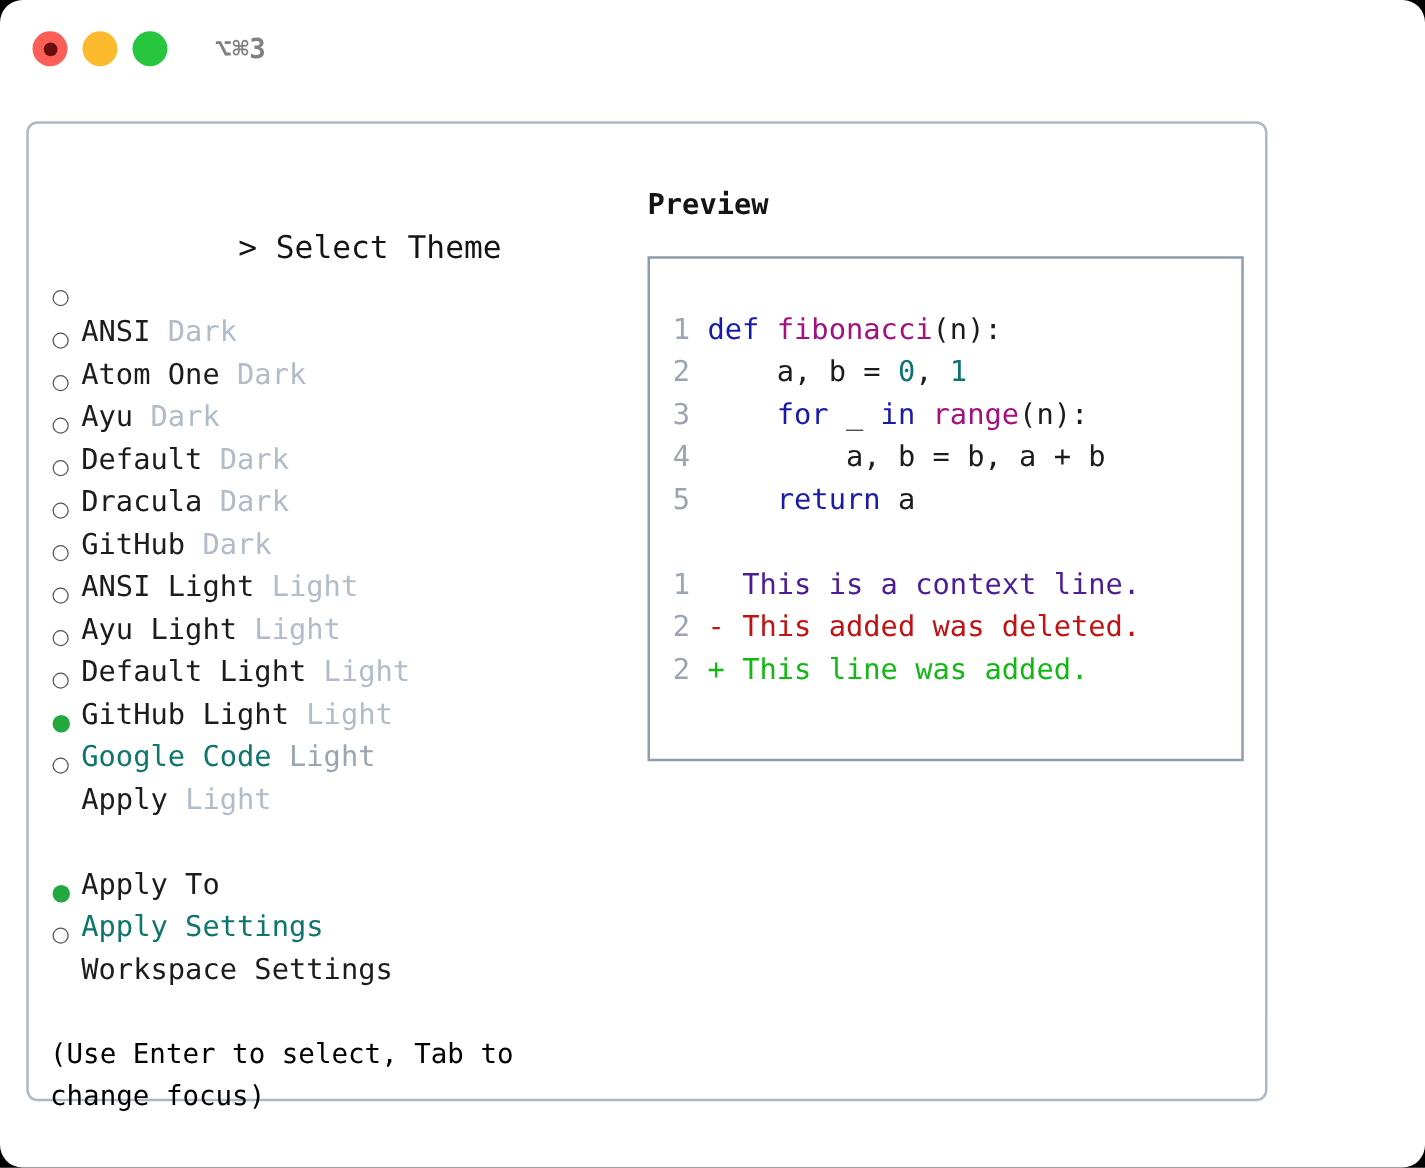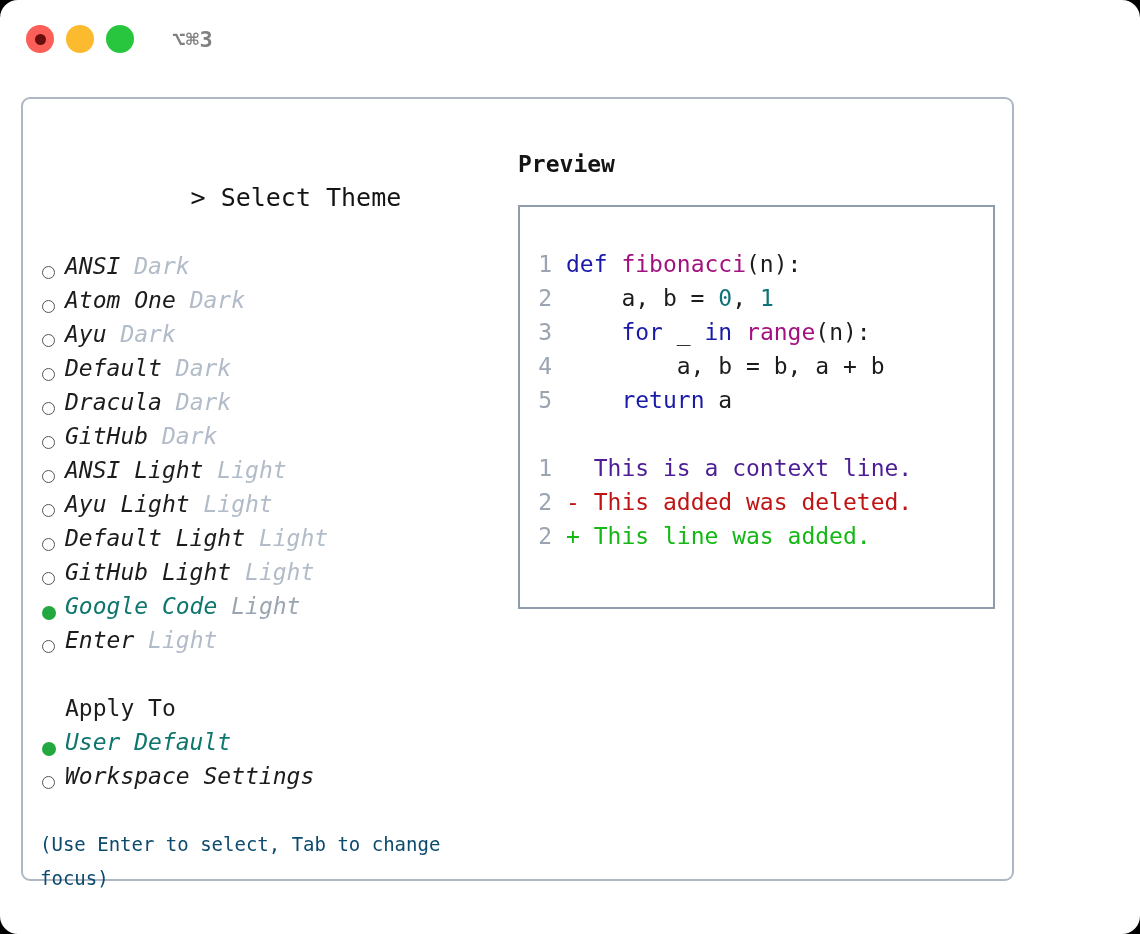--- a/index.html
+++ b/index.html
@@ -97,25 +97,24 @@
     font-size: 25px;
     font-weight: normal;
     color: #141414;
     line-height: 34px;
     white-space: pre;
   }
   .list-heading .caret { color: #141414; }
 
   .opt-row {
     display: flex;
-    align-items: flex-end;
-    line-height: 34px;
-    font-size: 23px;
-    white-space: pre;
-    font-style: italic;
+    align-items: flex-start;
+    line-height: 34px;
+    font-size: 23px;
+    white-space: pre;
   }
 
   .marker {
     display: inline-block;
     width: 25px;
     flex: 0 0 25px;
     position: relative;
     color: #444;
   }
 
@@ -149,23 +148,23 @@
   .apply-heading {
     font-size: 23px;
     color: #1c1c1c;
     line-height: 34px;
     padding-left: 25px;
     white-space: pre;
   }
 
   .hint {
     margin-top: 34px;
-    font-size: 19px;
-    line-height: 34px;
-    color: #0c4a6e;
+    font-size: 22px;
+    line-height: 34px;
+    color: #000000;
     width: 410px;
     white-space: pre-wrap;
   }
 
   
   .right-col {
     position: absolute;
     left: 495px;
     top: 48px;
     width: 490px;
@@ -246,29 +245,29 @@
             <div class="opt-row"><span class="marker"><span class="bullet-hollow"></span></span><span class="opt-label">Atom One</span><span> </span><span class="opt-tag">Dark</span></div>
             <div class="opt-row"><span class="marker"><span class="bullet-hollow"></span></span><span class="opt-label">Ayu</span><span> </span><span class="opt-tag">Dark</span></div>
             <div class="opt-row"><span class="marker"><span class="bullet-hollow"></span></span><span class="opt-label">Default</span><span> </span><span class="opt-tag">Dark</span></div>
             <div class="opt-row"><span class="marker"><span class="bullet-hollow"></span></span><span class="opt-label">Dracula</span><span> </span><span class="opt-tag">Dark</span></div>
             <div class="opt-row"><span class="marker"><span class="bullet-hollow"></span></span><span class="opt-label">GitHub</span><span> </span><span class="opt-tag">Dark</span></div>
             <div class="opt-row"><span class="marker"><span class="bullet-hollow"></span></span><span class="opt-label">ANSI Light</span><span> </span><span class="opt-tag">Light</span></div>
             <div class="opt-row"><span class="marker"><span class="bullet-hollow"></span></span><span class="opt-label">Ayu Light</span><span> </span><span class="opt-tag">Light</span></div>
             <div class="opt-row"><span class="marker"><span class="bullet-hollow"></span></span><span class="opt-label">Default Light</span><span> </span><span class="opt-tag">Light</span></div>
             <div class="opt-row"><span class="marker"><span class="bullet-hollow"></span></span><span class="opt-label">GitHub Light</span><span> </span><span class="opt-tag">Light</span></div>
             <div class="opt-row"><span class="marker"><span class="bullet-filled"></span></span><span class="opt-label sel">Google Code</span><span> </span><span class="opt-tag sel">Light</span></div>
-            <div class="opt-row"><span class="marker"><span class="bullet-hollow"></span></span><span class="opt-label">Enter</span><span> </span><span class="opt-tag">Light</span></div>
+            <div class="opt-row"><span class="marker"><span class="bullet-hollow"></span></span><span class="opt-label">Apply</span><span> </span><span class="opt-tag">Light</span></div>
           </div>
 
         <div class="section-gap"></div>
 
         <div class="apply-heading">Apply To</div>
 
         <div id="apply-options">
-            <div class="opt-row"><span class="marker"><span class="bullet-filled"></span></span><span class="opt-label sel">User Default</span></div>
+            <div class="opt-row"><span class="marker"><span class="bullet-filled"></span></span><span class="opt-label sel">Apply Settings</span></div>
             <div class="opt-row"><span class="marker"><span class="bullet-hollow"></span></span><span class="opt-label">Workspace Settings</span></div>
           </div>
 
         <div class="hint">(Use Enter to select, Tab to change focus)</div>
       </div>
 
       <div class="right-col">
         <div class="preview-heading">Preview</div>
 
         <div class="preview-box">

